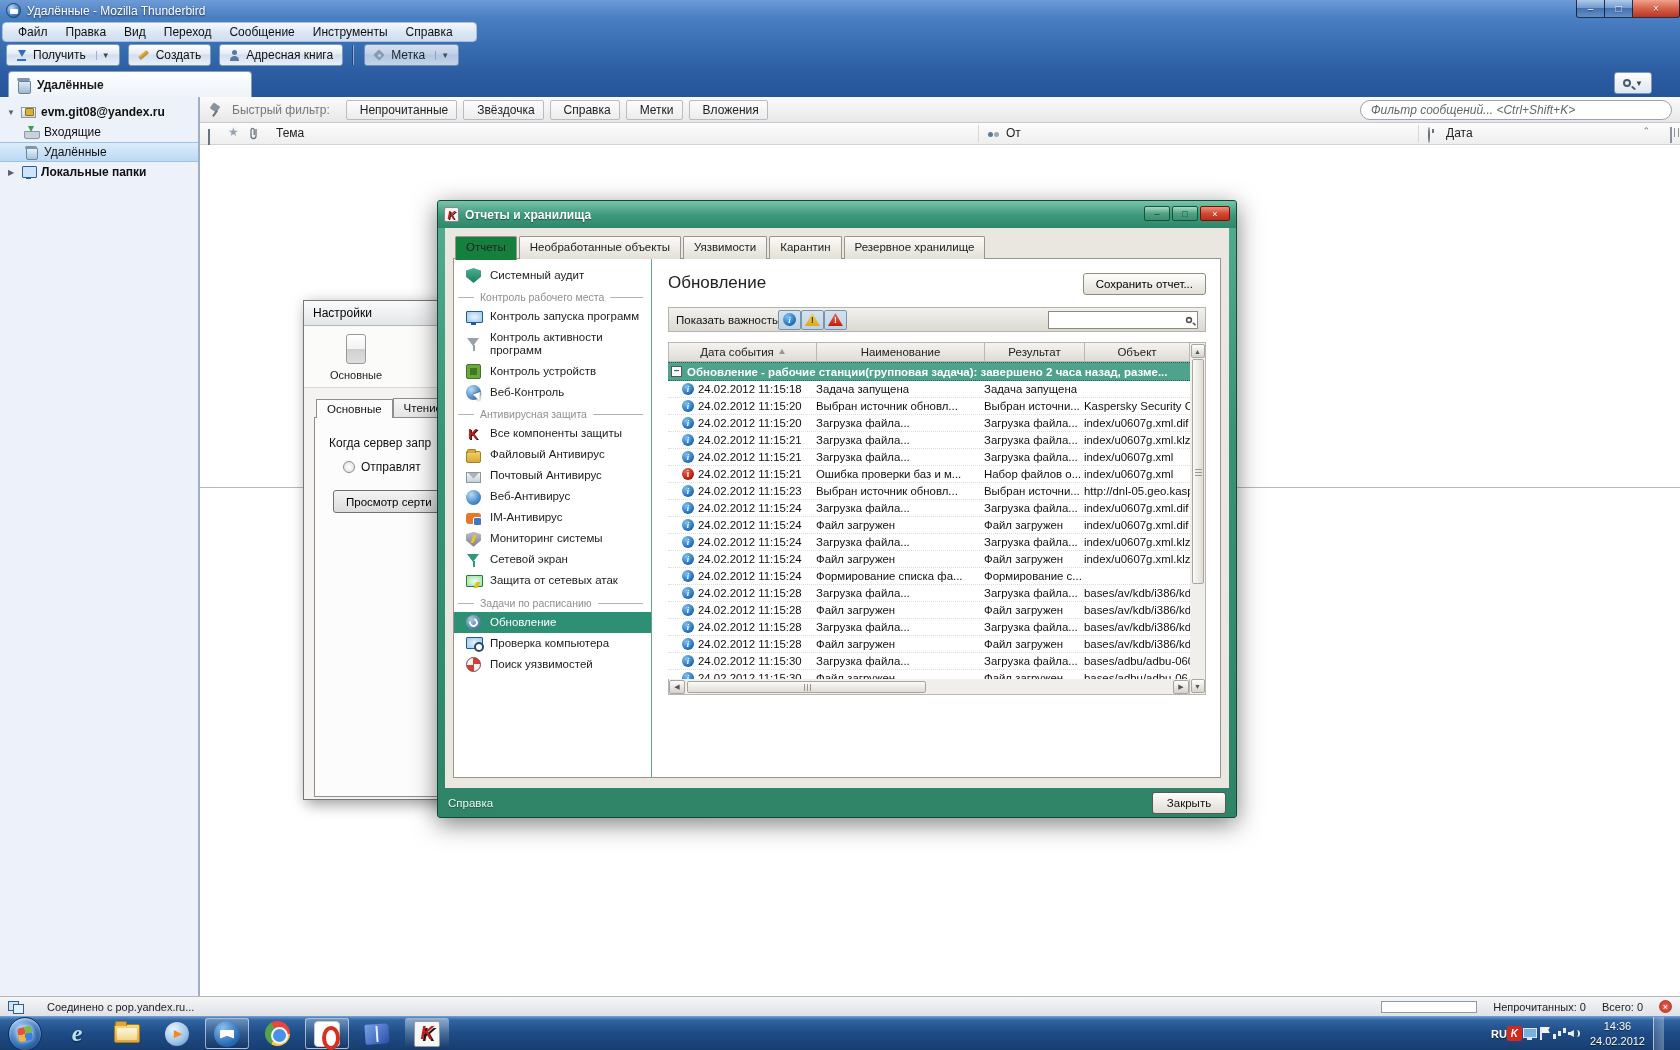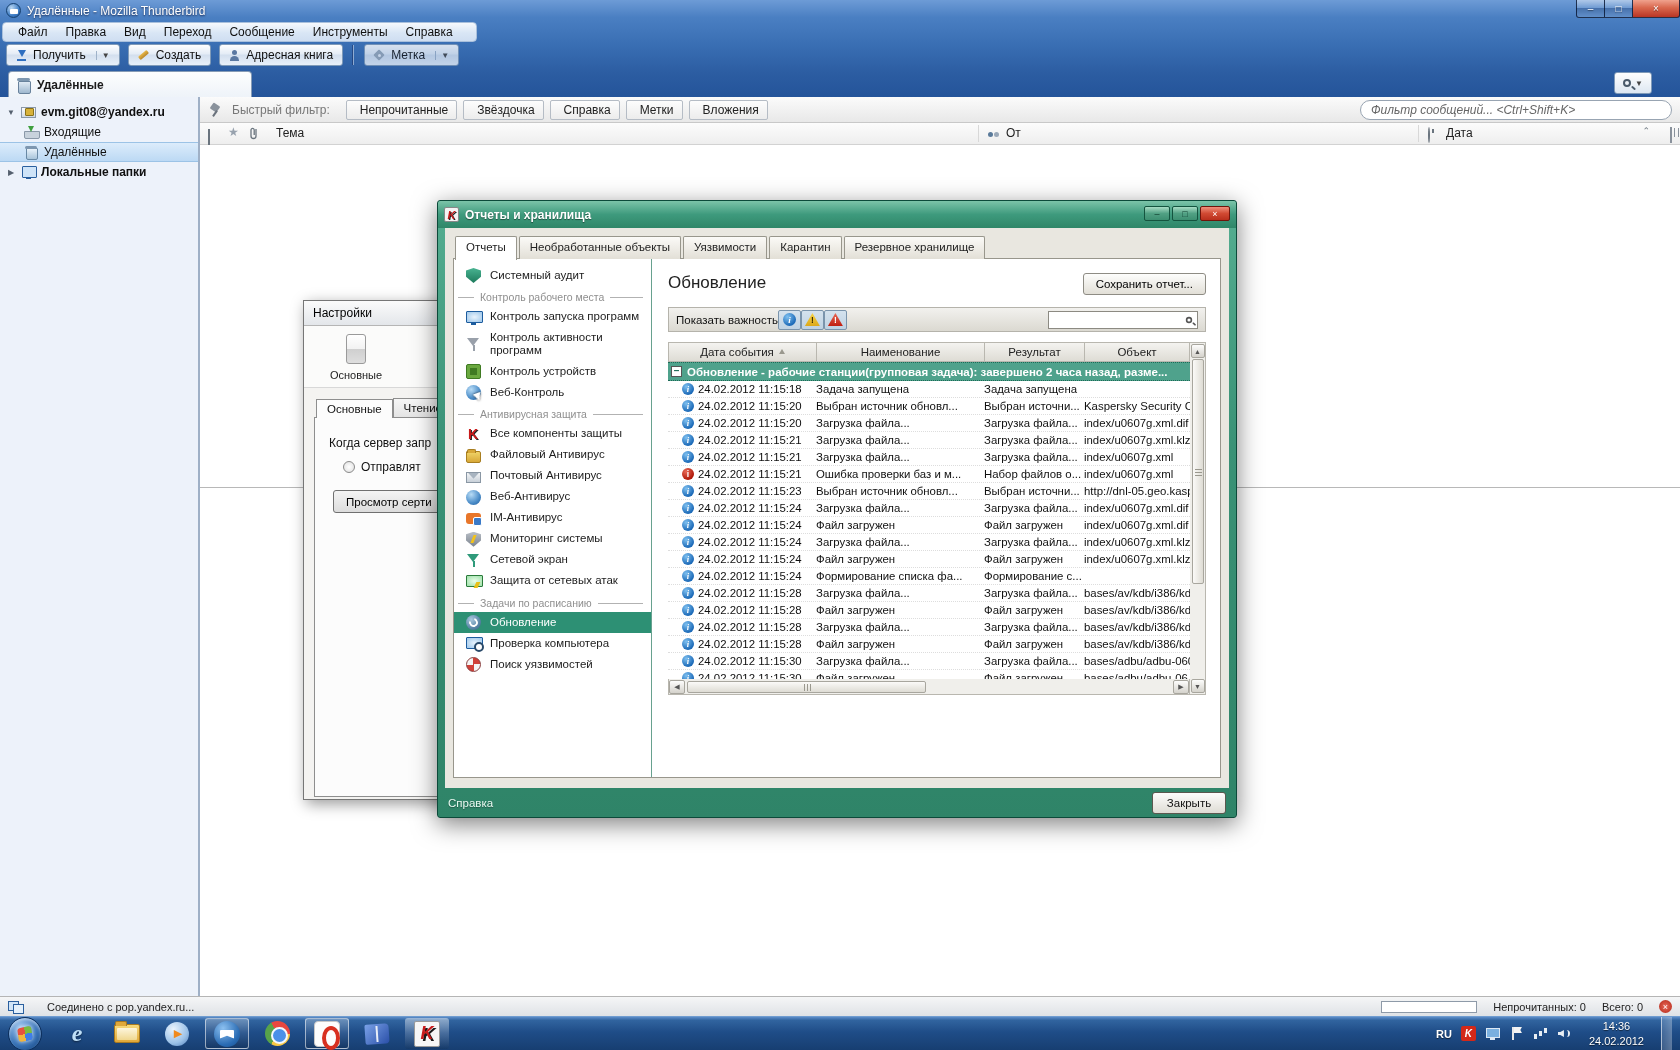--- a/index.html
+++ b/index.html
@@ -164,21 +164,21 @@
   #kw-title .t { color:#fff; font-weight:bold; font-size:12px; text-shadow:0 1px 1px rgba(0,0,0,.45);}
   #kw-btns { position:absolute; right:6px; top:5px; display:flex; gap:2px; }
   .kbtn { width:26px; height:15px; border-radius:2px; display:flex; align-items:center; justify-content:center;
     font-size:9px; color:#0c3a2c; border:1px solid #14543f;
     background:linear-gradient(180deg,#a8dcc4,#51a184 50%,#3d8f71);}
   .kbtn.close { color:#fff; border-color:#70140a; background:linear-gradient(180deg,#f0907b,#d14a33 50%,#b92f1c); width:30px;}
   #kw-body { margin:0 7px; background:#e9e7e0; height:560px; padding:8px 8px 0 8px; }
   #kw-tabs { display:flex; height:23px; position:relative; z-index:2; padding-left:2px;}
   .ktab { padding:4px 10px 0 10px; margin-right:2px; font-size:11.5px; color:#222; white-space:nowrap;
     border:1px solid #98968c; border-bottom:none; background:linear-gradient(180deg,#fbfaf7,#e2dfd6); border-radius:2px 2px 0 0;}
-  .ktab.active { background:#ffffff; height:24px; position:relative; }
+  .ktab.active { background:#15803d; height:24px; position:relative; }
   #kw-panel { background:#fff; border:1px solid #98968c; height:520px; display:flex; margin-top:-1px; }
 
   #ks-side { width:198px; border-right:1px solid #67a18f; padding-top:6px; overflow:hidden; flex:none;}
   .ks-item { display:flex; align-items:center; gap:9px; padding:3px 4px 3px 12px; font-size:11.5px; color:#1c1c1c; line-height:1.2; min-height:21px;}
   .ks-item.selected { background:#2d9074; color:#fff; }
   .ks-item.separator { color:#8f8f8f; font-size:10.5px; gap:6px; padding:5px 8px 3px 4px; min-height:18px;}
   .ks-item.separator::before { content:''; width:16px; height:1px; background:#b2b2b2; flex:none;}
   .ks-item.separator::after { content:''; flex:1; height:1px; background:#b2b2b2; }
   .ks-item .lbl { min-width:0; }
   .ic { width:15px; height:15px; flex:none; position:relative; }
@@ -302,21 +302,21 @@
   .tb-app.thunderbird .glyph::after { content:''; position:absolute; left:6px; top:9px; width:14px; height:9px; background:#fff; border-radius:1px; clip-path:polygon(0 0,100% 0,100% 100%,50% 70%,0 100%);}
   .tb-app.chrome .glyph { width:25px; height:25px; border-radius:50%;
     background:conic-gradient(from -30deg,#e8473f 0 120deg,#f7c843 120deg 240deg,#57a34a 240deg 360deg); position:relative;}
   .tb-app.chrome .glyph::after { content:''; position:absolute; left:6px; top:6px; width:13px; height:13px; border-radius:50%; background:#4a90e8; border:2.5px solid #f4f8fc;}
   .tb-app.opera .glyph { width:26px; height:26px; border-radius:4px; background:#fdfdfd; border:1px solid #c8c8c8; position:relative;}
   .tb-app.opera .glyph::after { content:''; position:absolute; left:7px; top:4px; width:10px; height:16px; border:4px solid #d83020; border-radius:50%;}
   .tb-app.reader .glyph { width:24px; height:20px; background:linear-gradient(135deg,#7aa2e8,#2a4fa8); border-radius:2px 4px 4px 2px; position:relative; transform:rotate(-4deg);}
   .tb-app.reader .glyph::after { content:''; position:absolute; left:11px; top:2px; width:2px; height:16px; background:#e8eef8;}
   .tb-app.kaspersky .glyph { width:26px; height:26px; background:#f6f6f6; border:1px solid #9a9a9a; border-radius:2px;
     color:#c81a1a; font-weight:bold; font-size:18px; font-style:italic; text-shadow:2px 2px 0 #1a1a1a;}
-  #tray { margin-left:auto; display:flex; align-items:center; gap:9px; padding-right:8px; color:#fff; }
+  #tray { margin-left:auto; display:flex; align-items:center; padding-right:16px; color:#fff; }
   #tray-lang { font-size:11px; font-weight:bold; text-shadow:0 1px 1px rgba(0,0,0,.6);}
   .tray-ico { width:15px; height:15px; position:relative; flex:none;}
   .tray-ico.kasp { background:#d42818; border-radius:2px; color:#fff; font-size:10px; font-weight:bold; display:flex; align-items:center; justify-content:center; font-style:italic;}
   .tray-ico.mon::before { content:''; position:absolute; left:1px; top:2px; width:12px; height:8px; border:1px solid #dce8f4; background:#7ab0e0;}
   .tray-ico.mon::after { content:''; position:absolute; left:5px; bottom:1px; width:5px; height:2px; background:#dce8f4;}
   .tray-ico.flag::before { content:''; position:absolute; left:3px; top:1px; width:2px; height:13px; background:#e8e8e8;}
   .tray-ico.flag::after { content:''; position:absolute; left:5px; top:1px; width:8px; height:6px; background:#f4f4f4; clip-path:polygon(0 0,100% 0,80% 50%,100% 100%,0 100%);}
   .tray-ico.net::before { content:''; position:absolute; left:1px; bottom:2px; width:3px; height:5px; background:#e8eef4; box-shadow:5px -3px 0 #e8eef4, 10px -6px 0 #e8eef4;}
   .tray-ico.vol::before { content:''; position:absolute; left:1px; top:4px; width:6px; height:7px; background:#e8eef4; clip-path:polygon(0 30%,40% 30%,100% 0,100% 100%,40% 70%,0 70%);}
   .tray-ico.vol::after { content:''; position:absolute; right:2px; top:4px; width:5px; height:7px; border-right:2px solid #e8eef4; border-radius:50%;}

